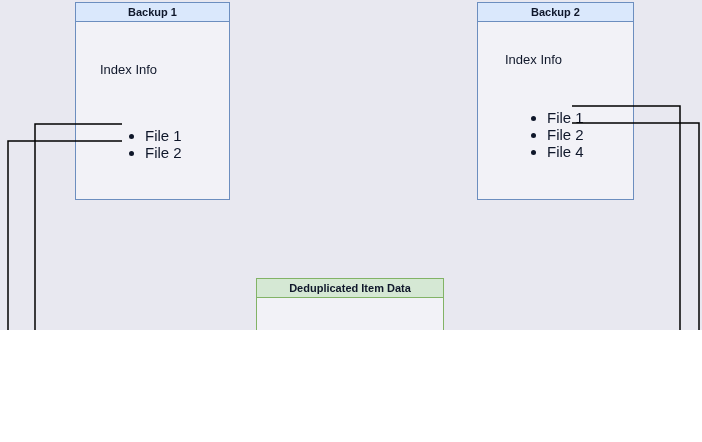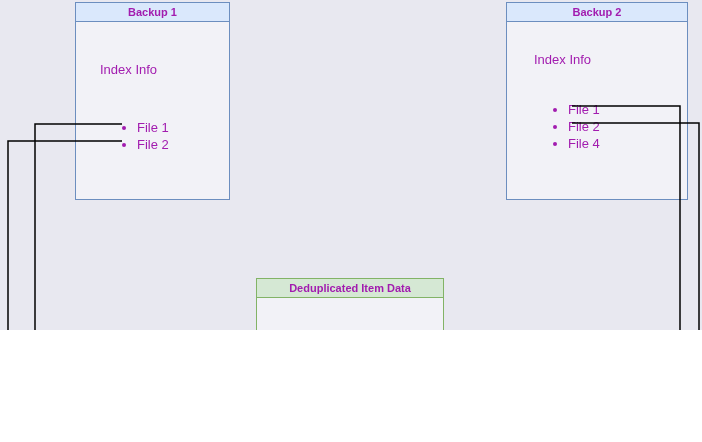--- a/index.html
+++ b/index.html
@@ -1,21 +1,21 @@
 <!DOCTYPE html>
 <html><head>
 <meta charset="utf-8">
 <style>
   html,body { margin:0; padding:0; }
   .canvas {
     position:relative;
     width:702px; height:330px;
     background:#e8e8f0;
     font-family:"Liberation Sans", sans-serif;
-    color:#a21caf;
+    color:#0f172a;
     overflow:hidden;
   }
   .box { position:absolute; }
   .box-header {
     position:absolute; left:0; right:0; top:0; height:20px;
     display:flex; align-items:center; justify-content:center;
     font-size:11px; font-weight:bold;
     border:1px solid; box-sizing:border-box;
   }
   .box-body {
@@ -23,23 +23,23 @@
     border:1px solid; box-sizing:border-box;
     background:rgba(255,255,255,0.45);
   }
   .blue-fill   { background:#dae8fc; border-color:#6c8ebf; }
   .blue-line   { border-color:#6c8ebf; }
   .green-fill  { background:#d5e8d4; border-color:#82b366; }
   .green-line  { border-color:#82b366; }
   .index-label { position:absolute; font-size:13px; }
   ul.file-list {
     position:absolute;
-    margin:4px; padding:0 0 0 16px;
+    margin:12px; padding:0 0 0 16px;
     list-style:disc;
-    font-size:13px; line-height:17px;
+    font-size:15px; line-height:17px;
   }
   svg.arrows {
     position:absolute; left:0; top:0;
     pointer-events:none;
   }
   svg.arrows path { fill:none; stroke:#000; stroke-width:1.5; }
 </style>
 </head>
 <body>
 
@@ -50,21 +50,21 @@
       <span>Backup 1</span>
     </div>
     <div class="box-body blue-line"></div>
     <div class="index-label" style="left:25px; top:60px;">Index Info</div>
     <ul class="file-list" style="left:42px; top:113px;">
       <li>File 1</li>
       <li>File 2</li>
     </ul>
   </div>
 
-  <div class="box" style="left:506px; top:2px; width:157px; height:198px;padding-left:25px;">
+  <div class="box" style="left:477px; top:2px; width:157px; height:198px;">
     <div class="box-header blue-fill">
       <span>Backup 2</span>
     </div>
     <div class="box-body blue-line"></div>
     <div class="index-label" style="left:28px; top:50px;">Index Info</div>
     <ul class="file-list" style="left:42px; top:95px;">
       <li>File 1</li>
       <li>File 2</li>
       <li>File 4</li>
     </ul>

